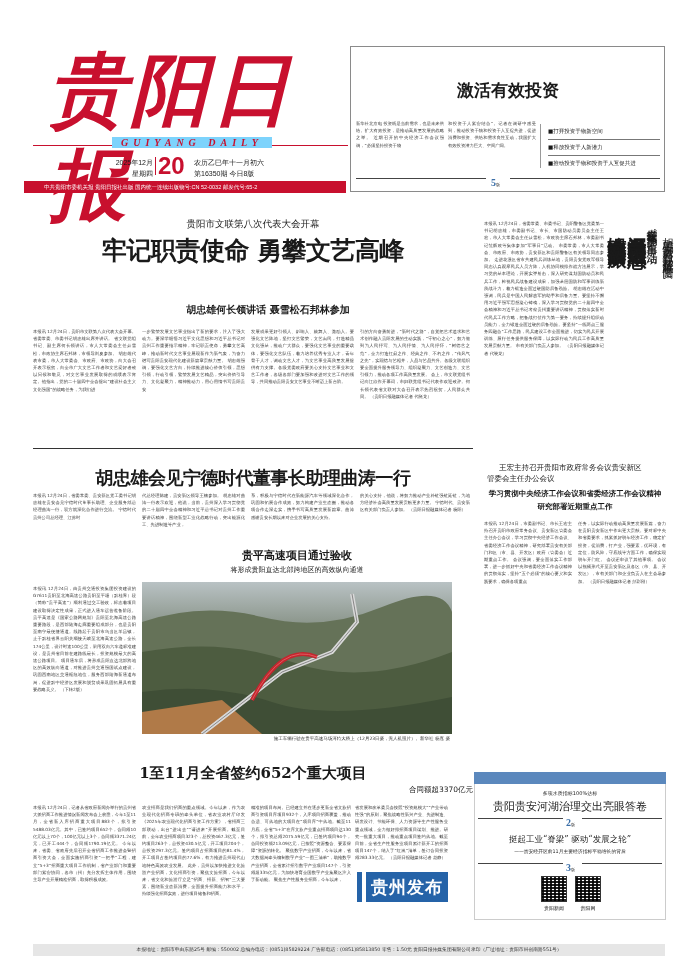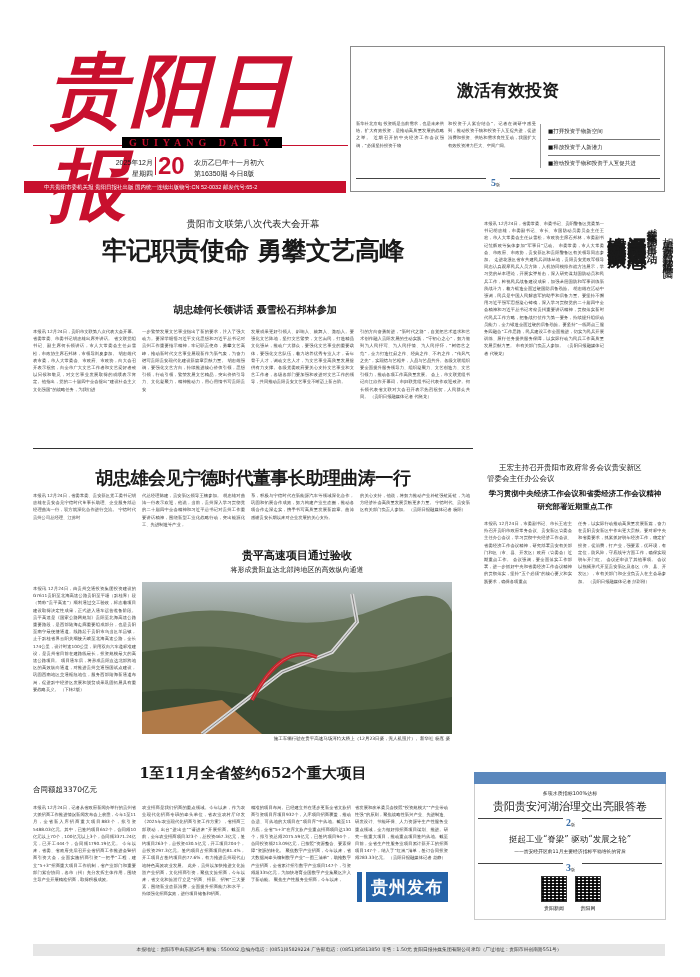--- a/index.html
+++ b/index.html
@@ -3,21 +3,21 @@
 <meta charset="utf-8">
 <style>
   * { margin:0; padding:0; box-sizing:border-box; }
   html, body { width:700px; height:977px; background:#ffffff; overflow:hidden; }
   body { position:relative; font-family:"DejaVu Serif", serif; color:#1a1a1a; }
   .abs { position:absolute; }
 
   
   .mast-logo { left:48px; top:42px; width:300px; height:95px; color:#c8102e; font-family:"DejaVu Serif", serif; font-weight:bold; font-size:78px; letter-spacing:4px; line-height:95px; font-style:italic; }
   .mast-en-line { left:33px; top:145px; width:315px; height:1px; background:#c8102e; }
-  .mast-en { left:122px; top:137px; width:160px; text-align:center; background:#000000; color:#c8102e; font-family:"Liberation Serif", serif; font-size:10px; letter-spacing:5px; font-weight:bold; }
+  .mast-en { left:112px; top:137px; width:160px; text-align:center; background:#7dd3fc; color:#c8102e; font-family:"Liberation Serif", serif; font-size:10px; letter-spacing:5px; font-weight:bold;font-style:italic; }
   .mast-date { left:95px; top:157px; font-family:"Liberation Sans", sans-serif; font-size:7px; line-height:11px; text-align:right; width:58px; }
   .mast-day { left:158px; top:152px; font-family:"Liberation Sans", sans-serif; font-size:24px; font-weight:bold; color:#c8102e; }
   .mast-sep { left:155px; top:157px; width:1px; height:18px; background:#c8102e; }
   .mast-lunar { left:194px; top:157px; font-family:"Liberation Sans", sans-serif; font-size:7px; line-height:11px; }
   .mast-bar { left:24px; top:181px; width:322px; height:12px; background:#c8102e; color:#fff; font-family:"Liberation Sans", sans-serif; font-size:5.5px; line-height:12px; padding-left:20px; white-space:nowrap; }
   .teaser-box-real { left:350px; top:46px; width:315px; height:146px; border:1px solid #8a8a8a; }
   .teaser-title { left:358px; top:80px; width:300px; text-align:center; font-family:Liberation Serif, serif; font-weight:bold; font-size:17px; line-height:22px; }
   .teaser-body { font-family:"DejaVu Sans", sans-serif; font-size:4.5px; line-height:7px; color:#333; }
   .teaser-list { left:548px; top:124px; width:112px; font-family:"DejaVu Sans", sans-serif; font-size:5.5px; }
   .teaser-list div { height:16px; border-bottom:0.5px solid #777; line-height:14px; }
@@ -89,21 +89,21 @@
 <div class="abs page-line" style="left:356px;top:178px;width:130px;"></div>
 <div class="abs" style="left:491px;top:171px;">
   <span class="page-ref">5</span><span style="font-size:4px;font-family:'DejaVu Sans',sans-serif;">版</span>
 </div>
 <div class="abs page-line" style="left:510px;top:178px;width:150px;"></div>
 
 <div class="abs kicker" style="left:33px;top:218px;width:440px;">贵阳市文联第八次代表大会开幕</div>
 <div class="abs main-head" style="left:33px;top:235px;width:440px;">
   <div>牢记职责使命  勇攀文艺高峰</div>
 </div>
-<div class="abs sub-head" style="left:35px;top:303px;width:440px;">胡忠雄何长领讲话  聂雪松石邦林参加</div>
+<div class="abs sub-head" style="left:48px;top:303px;width:440px;">胡忠雄何长领讲话  聂雪松石邦林参加</div>
 <div class="abs body-text" style="left:33px;top:328px;width:103px;height:92px;">本报讯  12月24日，贵阳市文联第八次代表大会开幕。省委常委、市委书记胡忠雄出席并讲话。 省文联党组书记、副主席何长领讲话，市人大常委会主任聂雪松，市政协主席石邦林，市领导刘夏参加。 胡忠雄代表市委，市人大常委会、市政府、市政协，向大会召开表示祝贺，向全市广大文艺工作者和文艺爱好者致以问候和敬意，对文艺事业发展取得的成绩表示肯定。他指出，党的二十届四中全会提出“建设社会主义文化强国”的战略任务，为我们进</div>
 <div class="abs body-text" style="left:142px;top:328px;width:103px;height:92px;">一步繁荣发展文艺事业指出了新的要求，注入了强大动力。要深学细悟习近平文化思想和习近平总书记对贵州工作重要指示精神，牢记职责使命，勇攀文艺高峰，推动新时代文艺事业展现新作为新气象，为奋力谱写贵阳贵安现代化建设新篇章贡献力量。 胡忠雄强调，要强化文艺方向，持续推进核心价值引领，思想引领，行动引领，繁荣发展文艺精品，突出价值引导力、文化凝聚力，精神推动力，用心用情书写贵阳贵安</div>
 <div class="abs body-text" style="left:251px;top:328px;width:103px;height:92px;">发展成果更好引领人、影响人、鼓舞人、激励人。要强化文艺阵地，坚打文艺繁荣，文艺惠民，打造精品文化强基，推动广大群众，要强化文艺事业的重要载体，要强化文艺队伍，着力培养优秀专业人才，青年骨干人才，调动文艺人才，为文艺事业高质量发展提供有力支撑。各级党委政府要关心支持文艺事业和文艺工作者，各级各部门要加强和改进对文艺工作的领导，共同推动贵阳贵安文艺事业不断迈上新台阶。</div>
 <div class="abs body-text" style="left:360px;top:328px;width:110px;height:92px;">引的方向奋勇前进，“新时代之路”，自觉把艺术追求和艺术创作融入贵阳发展的生动实践，“守初心之心”，努力做到为人民抒写、为人民抒情、为人民抒怀，“树德艺之范”，全力打造扛鼎之作、经典之作、不朽之作，“传风气之先”，实现德与艺相并，人品与艺品共升。各级文联组织要全面提升服务领导力、组织凝聚力、文艺创造力、文艺引领力，推动各项工作高质量发展。 会上，市文联党组书记向江欣作开幕词，市妇联党组书记代表作欢迎致辞。何长领代表省文联对大会召开表示热烈祝贺，人民群众共同。 （贵阳日报融媒体记者 代晓龙）</div>
 <div class="abs hr" style="left:33px;top:448px;width:440px;"></div>
 
 <div class="abs body-text" style="left:484px;top:220px;width:120px;height:235px;">本报讯  12月24日，省委常委、市委书记、贵阳警备区党委第一书记胡忠雄，市委副书记、市长、市国防动员委员会主任王宏，市人大常委会主任聂雪松，市政协主席石邦林，市委副书记范辉政等集体参加“军事日”活动。 市委常委，市人大常委会、市政府、市政协，贵安新区和贵阳警备区有关领导同志参加。 走进花溪区省市共建民兵训练基地，贵阳贵安党政军领导同志认真观摩民兵人员方阵，人机协同模拟作战方法展示，学习党的基本理论，开展实弹射击，深入研究谋划国防动员和民兵工作，检视民兵战备建设成果，加强基层国防和军事训练新质战斗力，着力锻造全面过硬国防后备劲旅。 胡忠雄在活动中强调，民兵是中国人民解放军的助手和后备力量。要坚持不懈用习近平强军思想凝心铸魂，深入学习贯彻党的二十届四中全会精神和习近平总书记考察贵州重要讲话精神，贯彻落实新时代民兵工作方略，把备战打仗作为第一要务，持续提升组织动员能力，全力锻造全面过硬的后备劲旅。要坚持“一线两点三服务四融合”工作思路，民兵建设工作全面推进，切实为民兵开展训练、履行任务提供服务保障，以实际行动为民兵工作高质量发展贡献力量。 市有关部门负责人参加。 （贵阳日报融媒体记者 代晓龙）</div>
 <div class="abs vert v-big" style="left:607px;top:222px;height:235px;">锻造全面过硬国防后备劲旅</div>
 <div class="abs vert v-big" style="left:627px;top:222px;height:235px;">深入学习贯彻习近平强军思想</div>
 <div class="abs vert v-mid" style="left:644px;top:220px;height:200px;">贵安领导集体参加“军事日”活动</div>
@@ -145,21 +145,21 @@
   <div>管委会主任办公会议</div>
 </div>
 <div class="abs" style="left:484px;top:487px;width:182px;text-align:center;font-family:'DejaVu Sans',sans-serif;font-weight:bold;font-size:7.5px;line-height:13px;">
   <div>学习贯彻中央经济工作会议和省委经济工作会议精神</div>
   <div>研究部署近期重点工作</div>
 </div>
 <div class="abs body-text" style="left:484px;top:520px;width:88px;height:200px;">本报讯  12月24日，市委副书记、市长王宏主持召开贵阳市政府常务会议、贵安新区管委会主任办公会议，学习贯彻中央经济工作会议、省委经济工作会议精神，研究部署贵安有关部门和区（市、县、开发区）政府（管委会）近期重点工作。 会议强调，要全面落实工作部署，进一步抓好中央和省委经济工作会议精神的贯彻落实，坚持“五个必须”的核心要义和实践要求，确保各项重点</div>
 <div class="abs body-text" style="left:578px;top:520px;width:88px;height:200px;">任务，以实际行动推动高质量发展新篇，奋力在贵阳贵安新区中作出更大贡献。要对标中央和省委要求，抓紧抓好明年经济工作，稳定扩投资，促消费，打产业，强要素，优环境，有定位，防风险，守底线等方面工作，确保实现明年开门红。 会议还审议了其他事项。 会议以视频形式开至贵安新区及各区（市、县、开发区），市有关部门和企业负责人在主会场参加。 （贵阳日报融媒体记者 彭彩刚）</div>
 
 <div class="abs" style="left:33px;top:764px;width:440px;text-align:center;font-family:'DejaVu Serif',serif;font-weight:bold;font-size:15px;">1至11月全省签约652个重大项目</div>
-<div class="abs" style="left:33px;top:785px;width:440px;text-align:left;font-family:'DejaVu Sans',sans-serif;font-size:7.5px;">合同额超3370亿元</div>
+<div class="abs" style="left:33px;top:785px;width:440px;text-align:right;font-family:'DejaVu Sans',sans-serif;font-size:7.5px;">合同额超3370亿元</div>
 <div class="abs body-text" style="left:33px;top:804px;width:103px;height:130px;">本报讯  12月24日，记者从省政府新闻办举行的贵州省大抓招商工作推进情况新闻发布会上获悉，今年1至11月，全省新入库招商重大项目883个，拟引资5488.03亿元。其中，已签约项目652个，合同额10亿元以上70个，100亿元以上3个，合同额3371.24亿元，已开工444个，合同额1790.19亿元。 今年以来，省委、省政府先后召开全省招商工作推进会暨招商引资大会，全面实施招商引资“一把手”工程，建立“5+3”招商重大项目工作机制，省产业部门和重要部门紧密协同，各市（州）充分发挥主体作用，围绕主导产业开展精准招商，取得积极成效。</div>
 <div class="abs body-text" style="left:142px;top:804px;width:103px;height:130px;">农业招商是我们招商的重点领域。今年以来，作为农业现代化招商专班的牵头单位，省农业农村厅印发《2025年农业现代化招商引资工作方案》，省招商三部联动，出台“进出去”“请进来”开展招商。截至目前，全年农业招商项目323个，总投资467.3亿元，签约项目263个，总投资430.5亿元，开工项目204个，总投资297.3亿元。签约项目占招商项目的81.4%，开工项目占签约项目的77.6%，有力推进贵州现代山地特色高效农业发展。 此外，贵州以加快推进文化旅游产业招商，文化招商引资，聚焦文旅招商，今年以来，省文化和旅游厅立足“招商、招新、招智”三大要素，围绕新业态新消费，全面提升招商能力和水平，持续强化招商实效，进行项目储备和招商。</div>
 <div class="abs body-text" style="left:251px;top:804px;width:100px;height:130px;">精准的项目布局。已经建立并在逐步更新全省文旅招商引资项目库项目932个，入库项目招商覆盖，推动合适、可落地的大项目在“项目库”中落地。截至11月底，全省“5+3”在库文旅产业重点招商项目达130个，拟引资总额2075.59亿元，已签约项目94个，合同投资额213.09亿元，已按照“资源整合、要素保障”资源的转化。 聚焦数字产业招商，今年以来，省大数据局牵头编制数字产业“一图三清单”，助推数字产业招商，全省累计招引数字产业项目147个，引资额超335亿元，为加快培育全国数字产业集聚区注入了新动能。 聚焦生产性服务业招商，今年以来，</div>
 <div class="abs body-text" style="left:355px;top:804px;width:93px;height:62px;">省发展和改革委员会按照“投资规模大”“产业带动性强”的原则，聚焦战略性新兴产业、先进制造、研发设计、节能环保、人力资源等生产性服务业重点领域，全力做好拟招商项目谋划、推进。研究一批重大项目，推动重点项目签约落地。截至目前，全省生产性服务业项目累计新开工的招商项目147个，纳入了“红黑”清单，签订合同投资额283.33亿元。 （贵阳日报融媒体记者 赵静）</div>
 
 <div class="abs gzfb-bar"></div>
 <div class="abs gzfb" style="left:366px;width:82px;">贵州发布</div>
 
 <div class="abs rbox"></div>
 <div class="abs rbox-top"></div>

